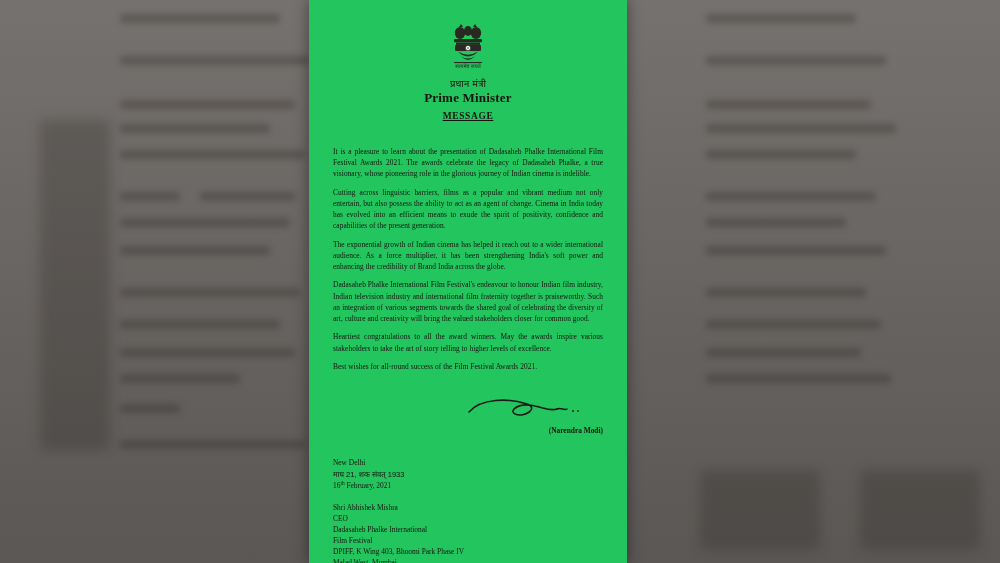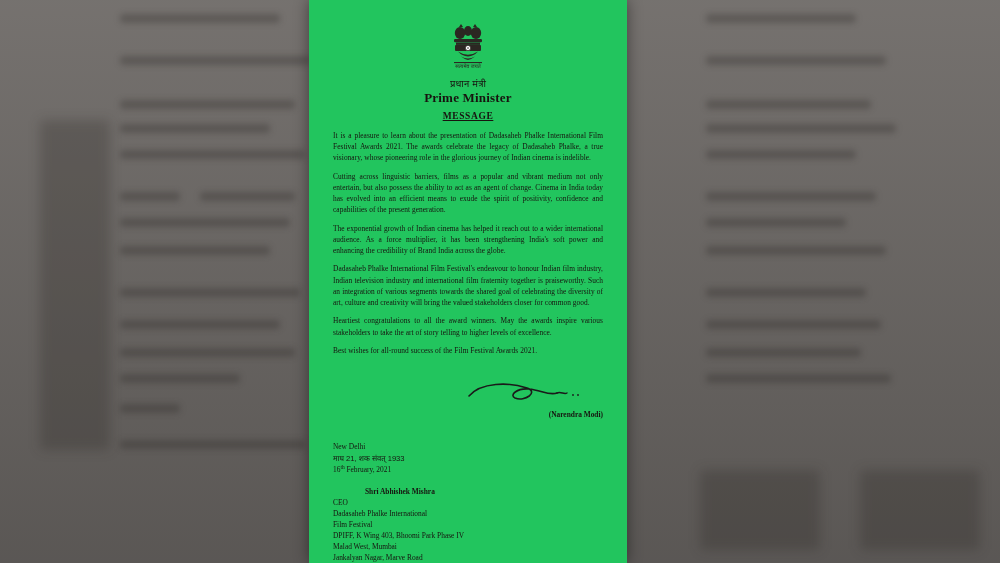--- a/index.html
+++ b/index.html
@@ -85,21 +85,21 @@
   }
   .hdr .msg {
     font-size: 9.5px;
     font-weight: bold;
     margin-top: 5px;
     text-decoration: underline;
     letter-spacing: 0.6px;
   }
 
   .body-text {
-    margin-top: 8px;
+    margin-top: 24px;
   }
   .body-text p {
     margin: 0 0 7px 0;
     font-size: 7.4px;
     line-height: 1.52;
     text-align: justify;
     letter-spacing: 0.05px;
   }
 
   
@@ -140,22 +140,21 @@
   }
 
   .addr-block {
     margin-top: 11px;
   }
   .addr-block div {
     font-size: 7.4px;
     line-height: 1.48;
   }
   .addr-block .name {
-    font-weight: bold;
-    margin-left: 32px;
+    font-weight: normal;
   }
 </style>
 </head>
 <body>
 
 <div class="backdrop">
   <div class="blur-line" style="left:120px; top:14px; width:160px;"></div>
   <div class="blur-line" style="left:120px; top:56px; width:190px;"></div>
   <div class="blur-line" style="left:120px; top:100px; width:175px;"></div>
   <div class="blur-line" style="left:120px; top:124px; width:150px;"></div>

